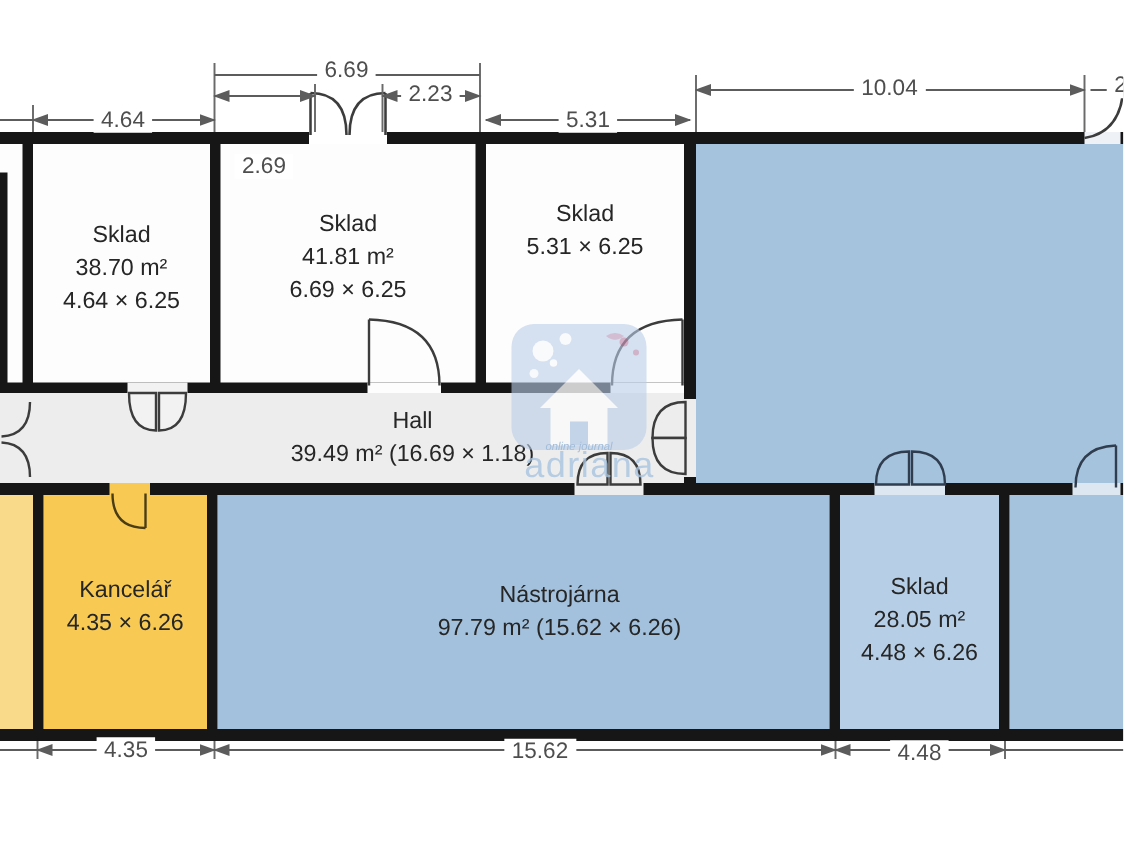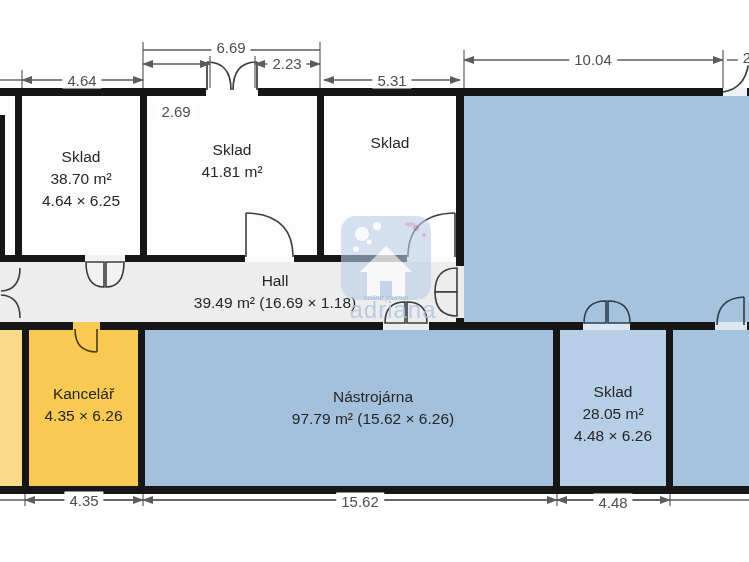--- a/index.html
+++ b/index.html
@@ -159,23 +159,25 @@
   <span class="dim" style="left:613px;top:502px;">4.48</span>
 
   <div class="rlabel" style="left:22px;top:146px;width:118px;">
     <div>Sklad</div>
     <div>38.70 m²</div>
     <div>4.64 × 6.25</div>
   </div>
   <div class="rlabel" style="left:147px;top:139px;width:170px;">
     <div>Sklad</div>
     <div>41.81 m²</div>
+    <div>6.69 × 6.25</div>
   </div>
   <div class="rlabel" style="left:324px;top:132px;width:132px;">
     <div>Sklad</div>
+    <div>5.31 × 6.25</div>
   </div>
   <div class="rlabel" style="left:130px;top:270px;width:290px;">
     <div>Hall</div>
     <div>39.49 m² (16.69 × 1.18)</div>
   </div>
   <div class="rlabel" style="left:29px;top:383px;width:109px;">
     <div>Kancelář</div>
     <div>4.35 × 6.26</div>
   </div>
   <div class="rlabel" style="left:145px;top:386px;width:456px;">

